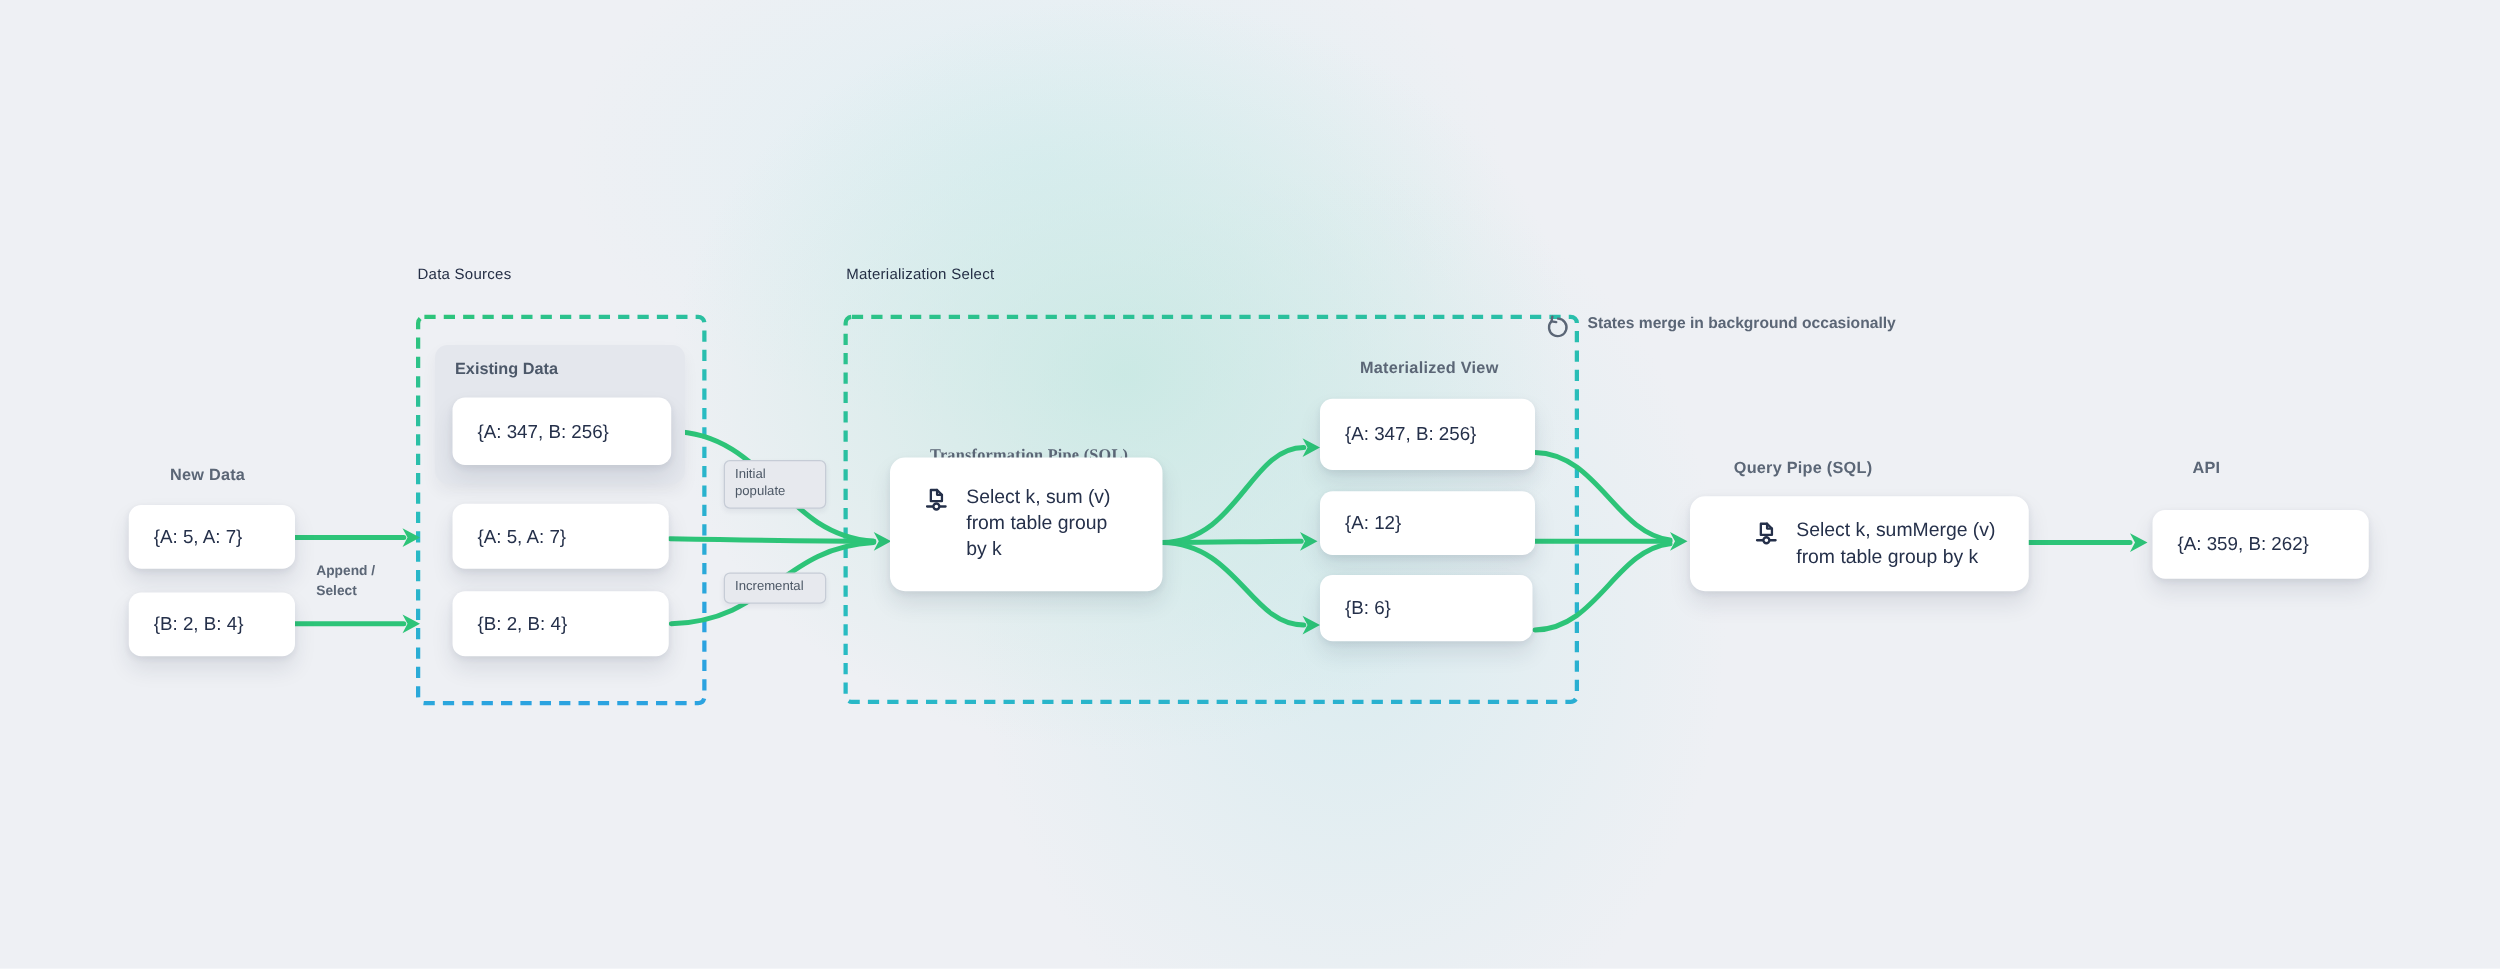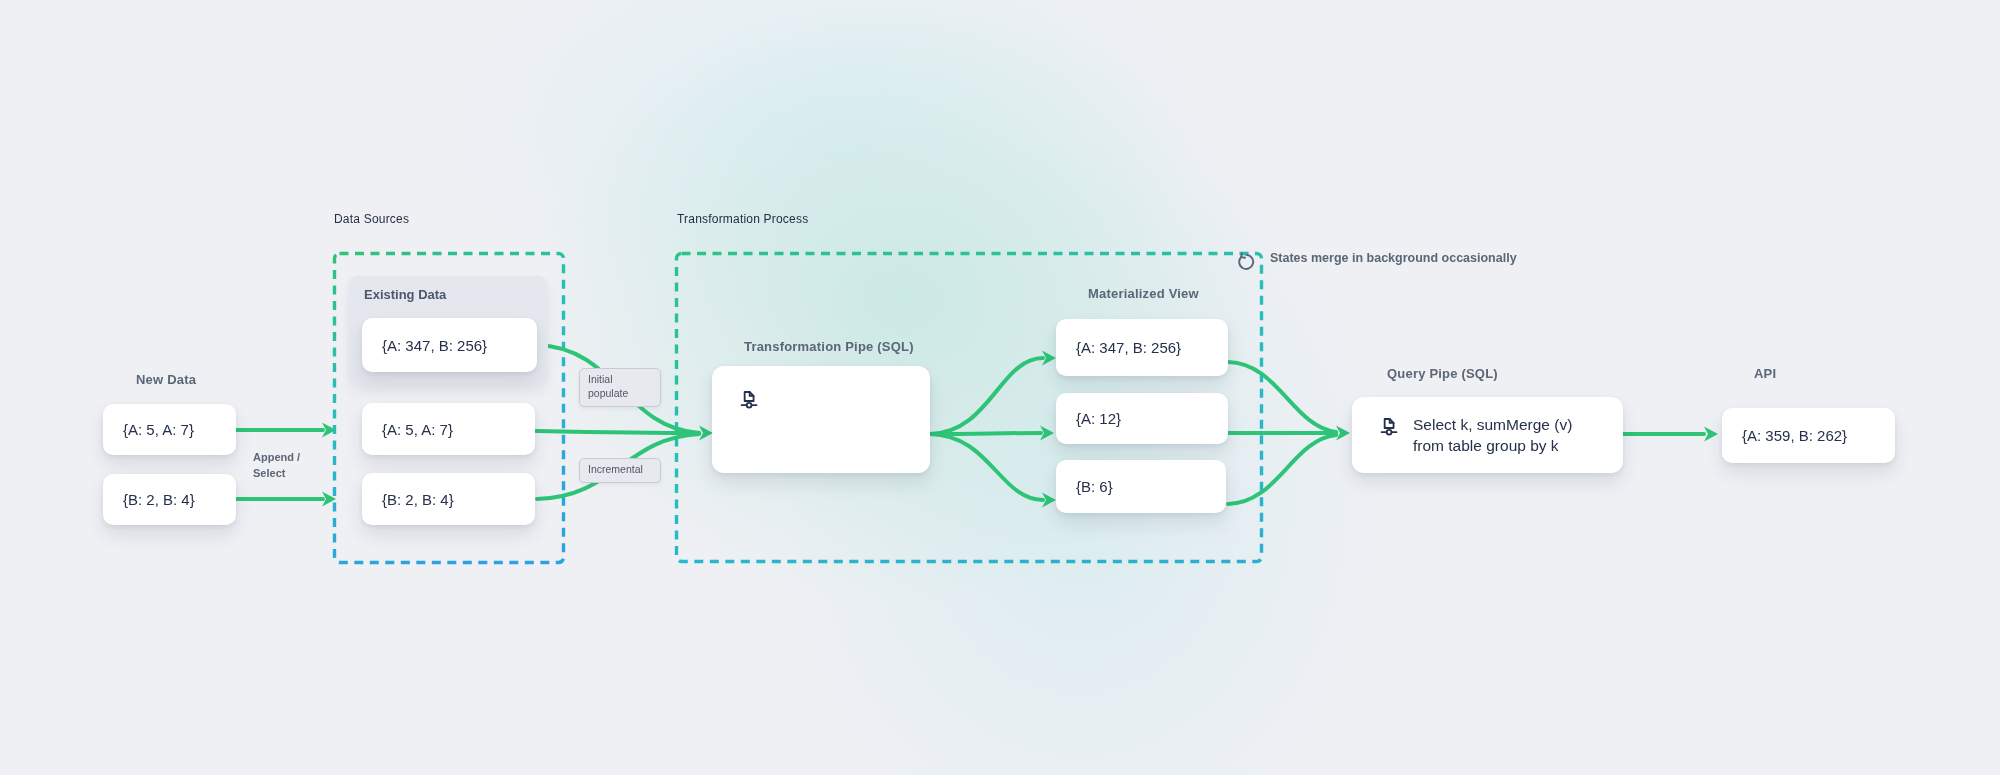--- a/index.html
+++ b/index.html
@@ -114,33 +114,38 @@
   </div>
 
   <div class="chip" style="left:579px; top:368px; width:82px; height:39px;">
     <div>Initial</div>
     <div>populate</div>
   </div>
   <div class="chip" style="left:579px; top:458px; width:82px; height:25px;">
     <div>Incremental</div>
   </div>
 
-  <div class="abs title" style="left:677px; top:212px;">Transformation Process</div>
+  <div class="abs title" style="left:677px; top:212px;">Materialization Select</div>
 
-  <div class="abs sec-label" style="left:712px; top:339px;">Transformation Pipe (SQL)</div>
+  <div class="abs sec-label" style="left:712px; top:356px;font-family:Liberation Serif, serif;">Transformation Pipe (SQL)</div>
   <div class="card lg" style="left:712px; top:366px; width:218px; height:107px; align-items:flex-start;">
     <div class="pipe-body">
       <svg width="26" height="26" viewBox="0 0 24 24">
         <g stroke="#25304a" stroke-width="1.7" fill="none" stroke-linecap="round" stroke-linejoin="round">
           <path d="M8,4.6 H12.6 L16.2,8.2 V12.9 H8 Z"></path>
           <path d="M12.6,4.6 V8.2 H16.2"></path>
           <path d="M5.2,16.8 H9.9 M14.3,16.8 H18.9"></path>
           <circle cx="12.1" cy="16.8" r="2.2" fill="#ffffff"></circle>
         </g>
       </svg>
+      <div class="pipe-text">
+        <div>Select k, sum (v)</div>
+        <div>from table group</div>
+        <div>by k</div>
+      </div>
     </div>
   </div>
 
   <div class="abs sec-label" style="left:1056px; top:286px;">Materialized View</div>
   <div class="card" style="left:1056px; top:319px; width:172px; height:57px;">
     <span>{A: 347, B: 256}</span>
   </div>
   <div class="card" style="left:1056px; top:393px; width:172px; height:51px;">
     <span>{A: 12}</span>
   </div>
@@ -150,21 +155,21 @@
 
   <svg class="abs" style="left:1234px; top:250px;" width="24" height="24" viewBox="0 0 24 24">
     <g stroke="#5b6676" stroke-width="1.9" fill="none" stroke-linecap="round" stroke-linejoin="round">
       <path d="M7.2,7.0 A7,7 0 1 0 12.4,4.9"></path>
       <path d="M7.9,3.3 L7.2,7.1 L11.0,7.7"></path>
     </g>
   </svg>
   <div class="abs note" style="left:1270px; top:251px; width:320px;">States merge in background occasionally</div>
 
   <div class="abs sec-label" style="left:1355px; top:366px;">Query Pipe (SQL)</div>
-  <div class="card lg" style="left:1352px; top:397px; width:271px; height:76px; align-items:flex-start;">
+  <div class="card lg" style="left:1352px; top:397px; width:271px; height:76px; align-items:flex-start;padding-left:24px;">
     <div class="pipe-body" style="padding-top:17px;">
       <svg width="26" height="26" viewBox="0 0 24 24">
         <g stroke="#25304a" stroke-width="1.7" fill="none" stroke-linecap="round" stroke-linejoin="round">
           <path d="M8,4.6 H12.6 L16.2,8.2 V12.9 H8 Z"></path>
           <path d="M12.6,4.6 V8.2 H16.2"></path>
           <path d="M5.2,16.8 H9.9 M14.3,16.8 H18.9"></path>
           <circle cx="12.1" cy="16.8" r="2.2" fill="#ffffff"></circle>
         </g>
       </svg>
       <div class="pipe-text">

